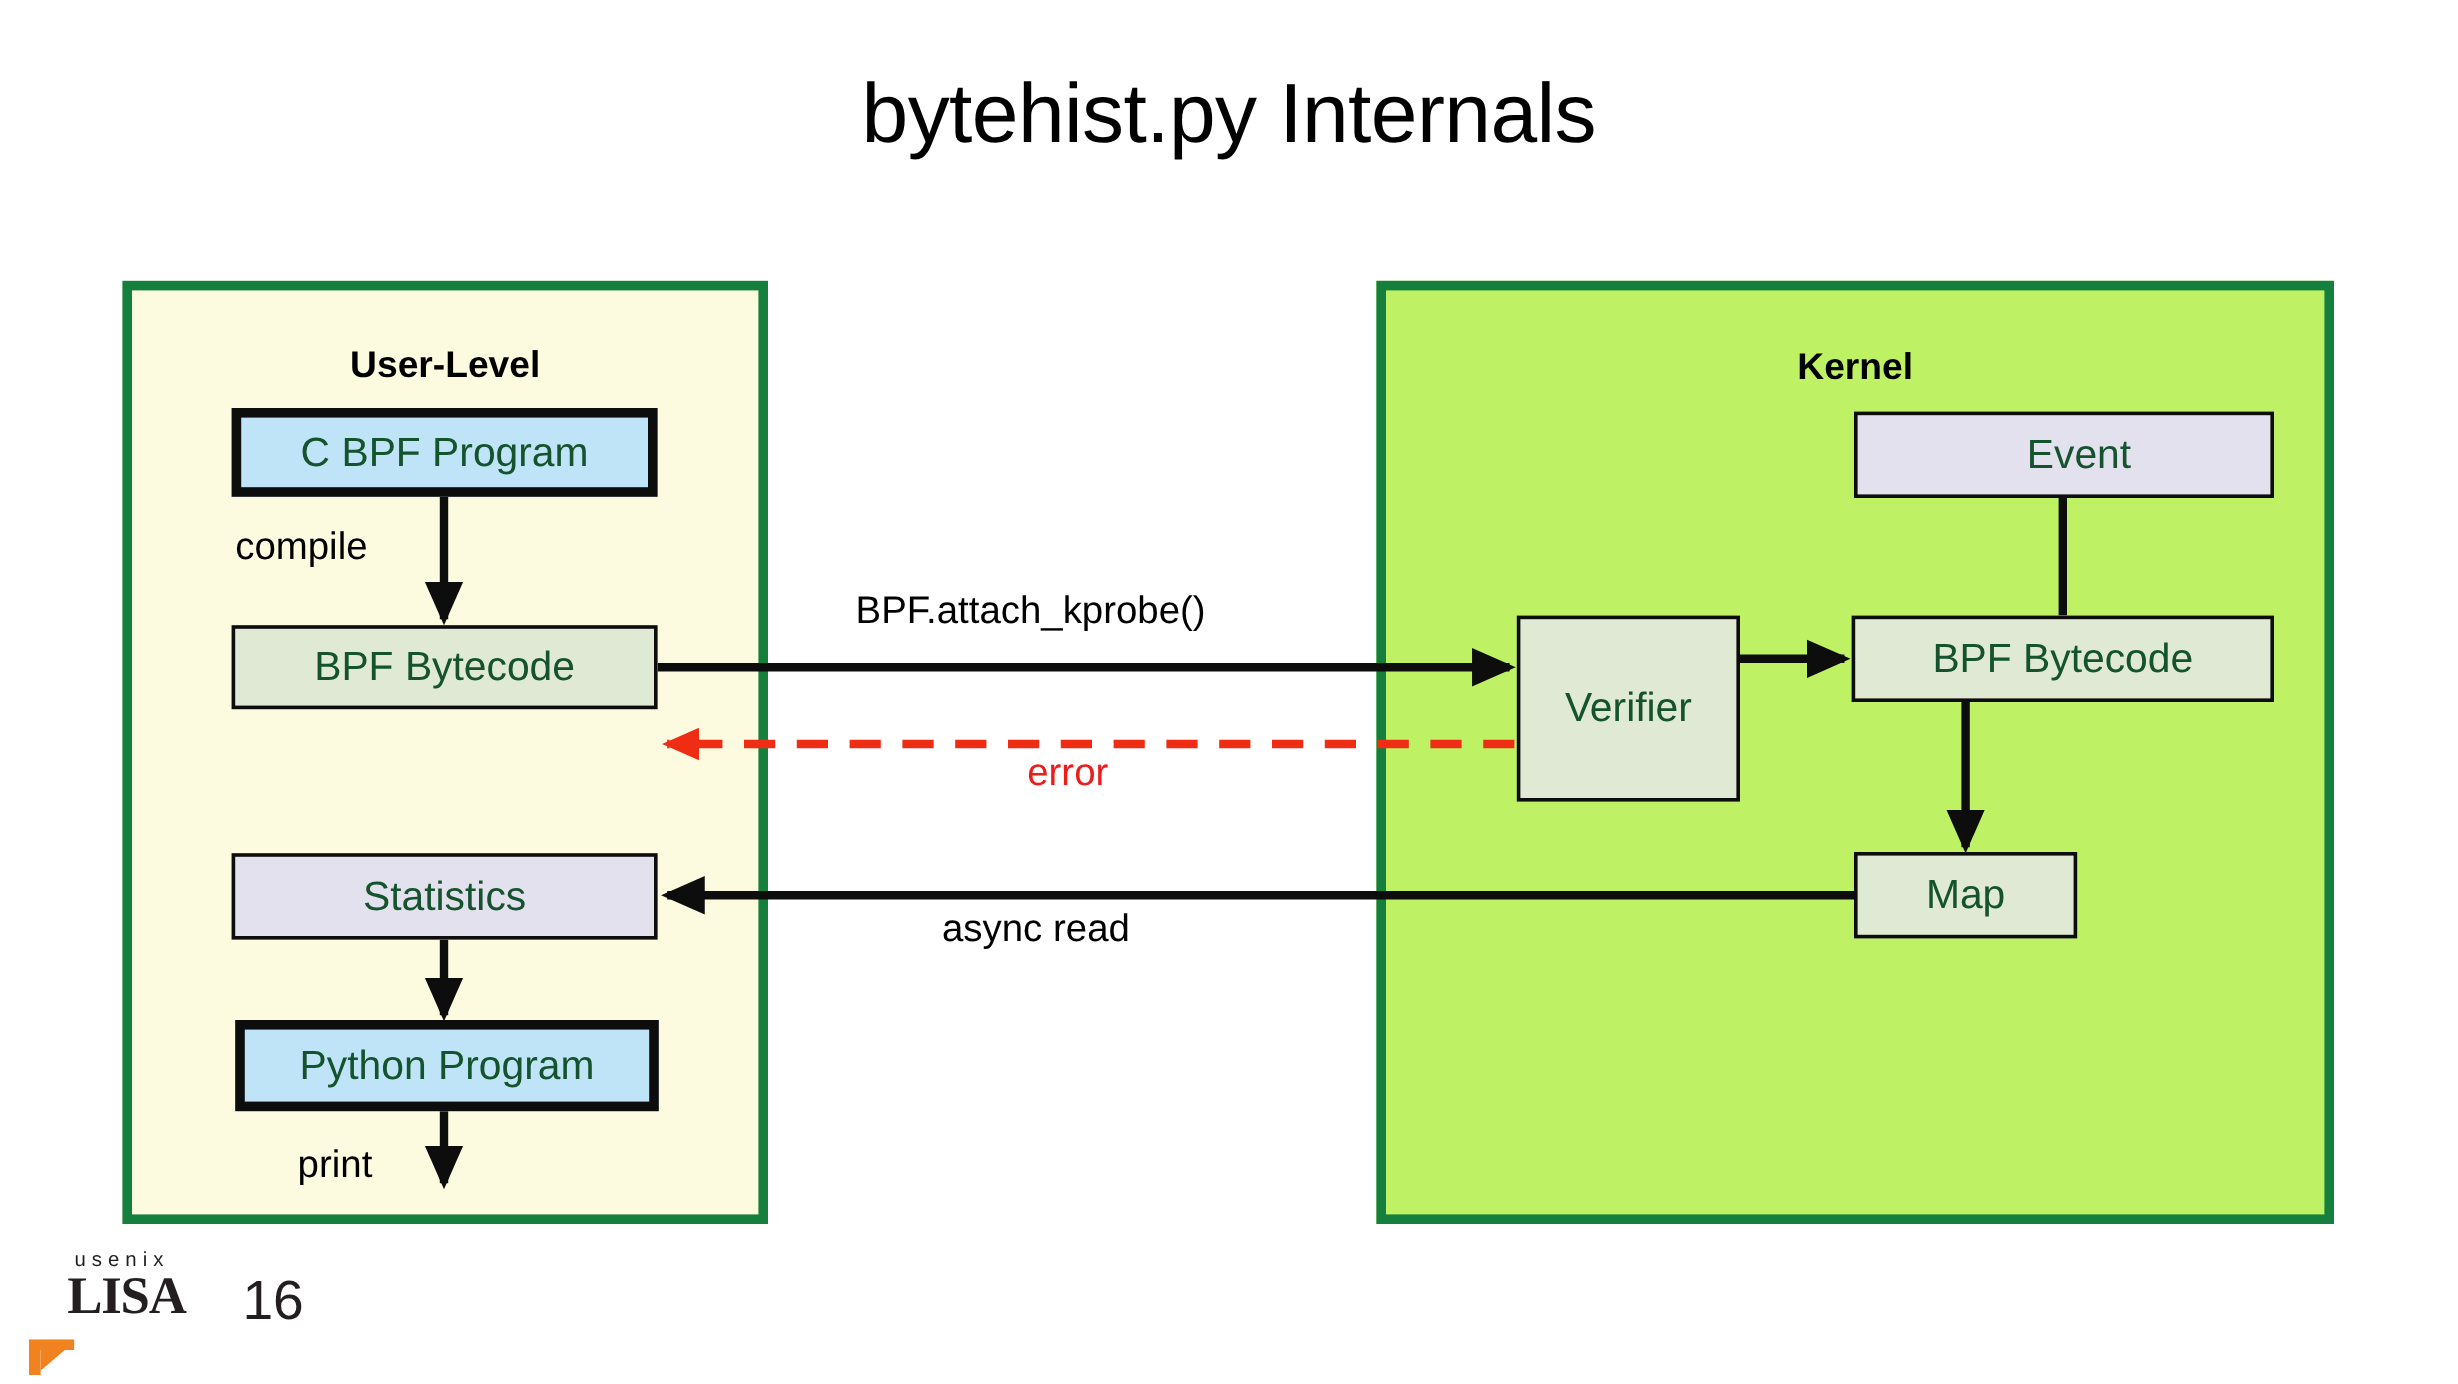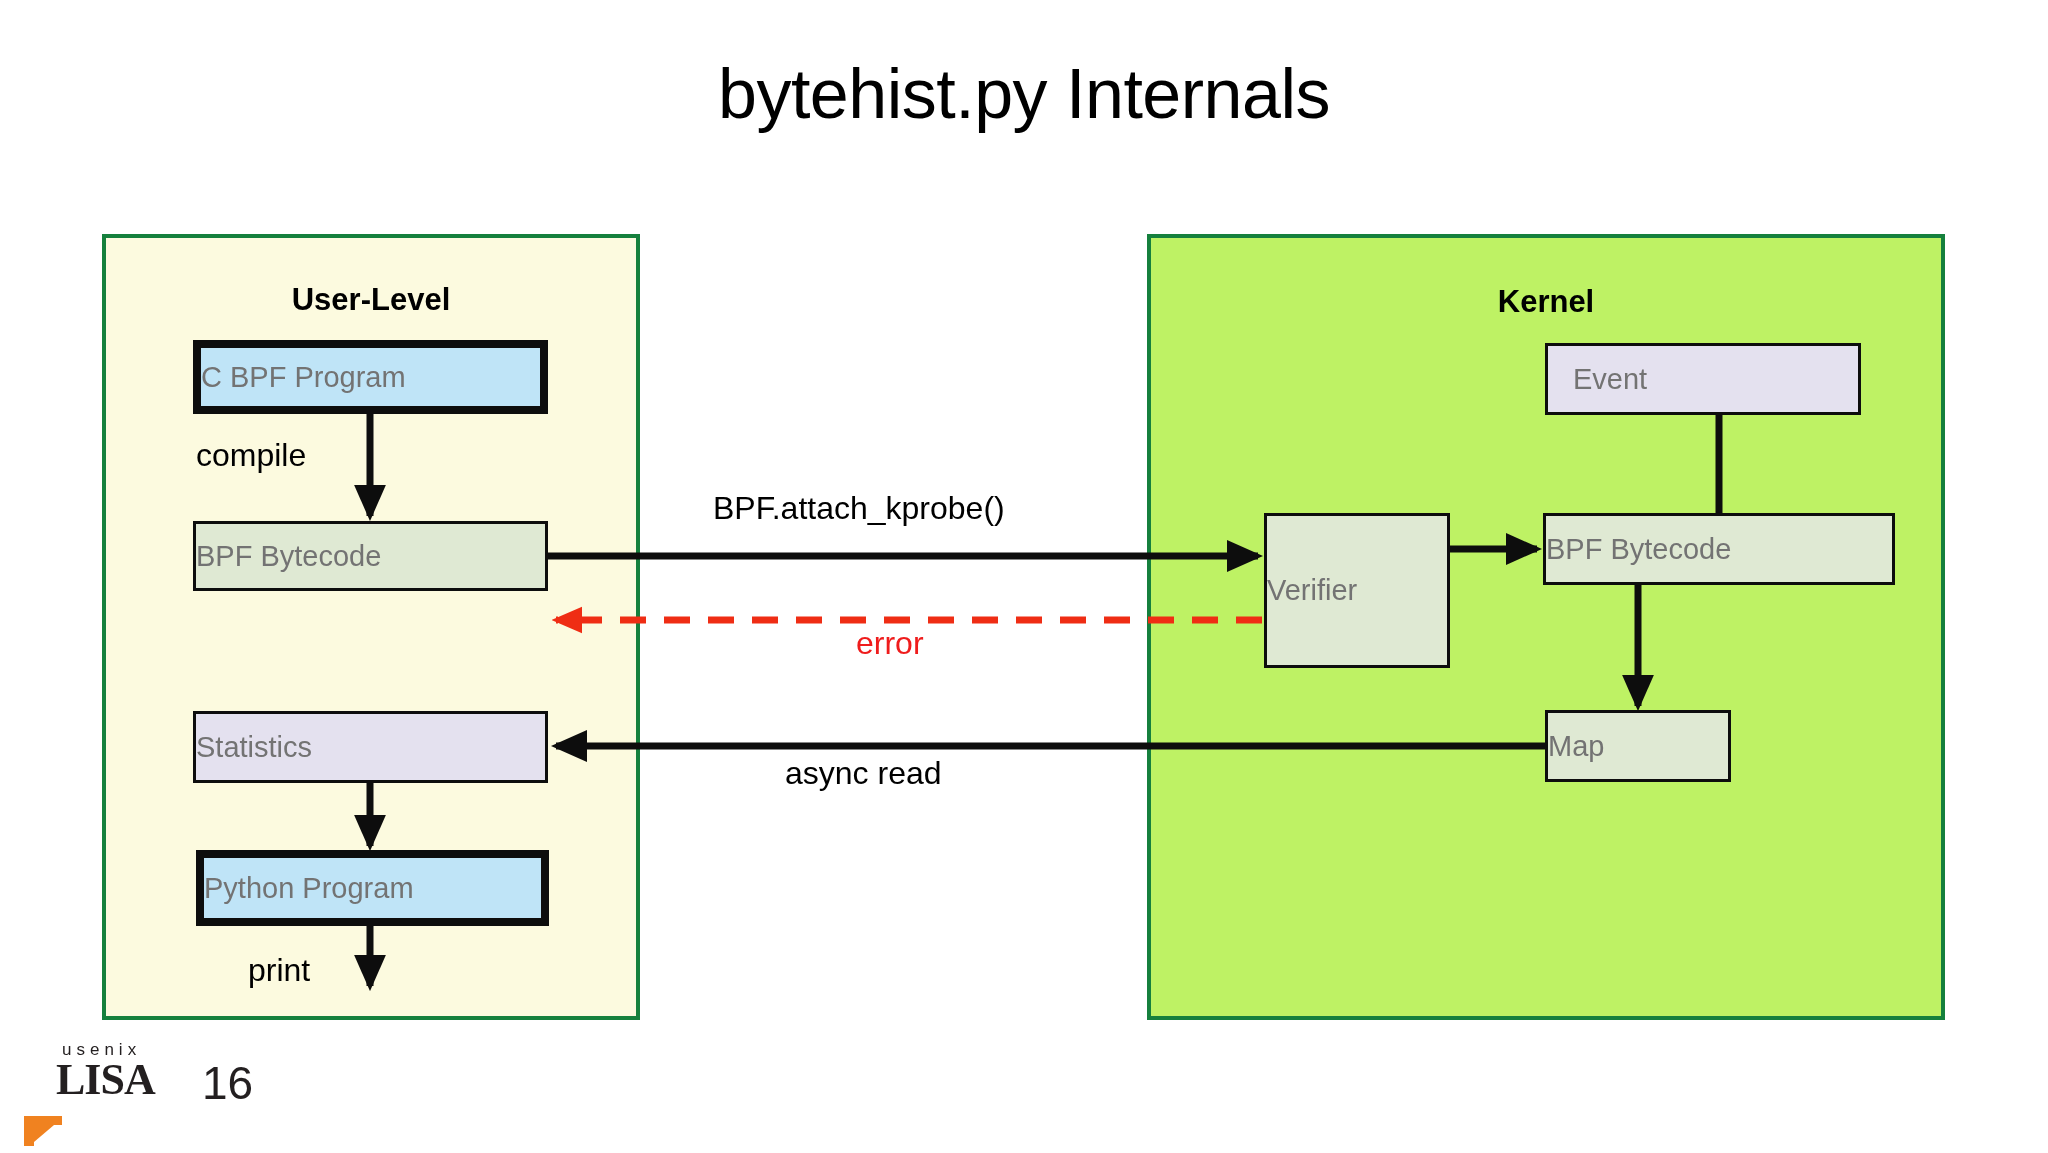--- a/index.html
+++ b/index.html
@@ -29,21 +29,21 @@
     font-weight: 400;
     color: #000000;
     letter-spacing: -0.5px;
     line-height: 1.05;
     white-space: nowrap;
   }
 
   
   .panel {
     position: absolute;
-    border: 4px solid #15803d;
+    border: 8px solid #15803d;
     box-sizing: border-box;
   }
   #panel-user {
     left: 102px;
     top: 234px;
     width: 538px;
     height: 786px;
     background: #fcfadf;
   }
   #panel-kernel {
@@ -63,38 +63,38 @@
   }
   #panel-user .panel-title { top: 44px; }
   #panel-kernel .panel-title { top: 46px; }
 
   
   .node {
     position: absolute;
     box-sizing: border-box;
     display: flex;
     align-items: center;
-    justify-content: flex-start;
-    font-size: 29px;
-    color: #737373;
+    justify-content: center;
+    font-size: 34px;
+    color: #14532d;
     border: 3px solid #0d0d0d;
     white-space: nowrap;
   }
   .node.thick { border-width: 8px; }
   .fill-blue   { background: #bfe4f7; }
   .fill-green  { background: #dfe9d3; }
   .fill-purple { background: #e4e1ef; }
 
   
   #node-c-bpf         { left: 193px;  top: 340px; width: 355px; height: 74px; }
   #node-bpf-bytecode  { left: 193px;  top: 521px; width: 355px; height: 70px; }
   #node-statistics    { left: 193px;  top: 711px; width: 355px; height: 72px; }
   #node-python        { left: 196px;  top: 850px; width: 353px; height: 76px; }
 
-  #node-event         { left: 1545px; top: 343px; width: 316px; height: 72px; padding-left: 25px; }
+  #node-event         { left: 1545px; top: 343px; width: 350px; height: 72px; padding-left: 25px; }
   #node-verifier      { left: 1264px; top: 513px; width: 186px; height: 155px; }
   #node-kbytecode     { left: 1543px; top: 513px; width: 352px; height: 72px; }
   #node-map           { left: 1545px; top: 710px; width: 186px; height: 72px; }
 
   
   .edge-label {
     position: absolute;
     font-size: 32px;
     color: #000;
     white-space: nowrap;

